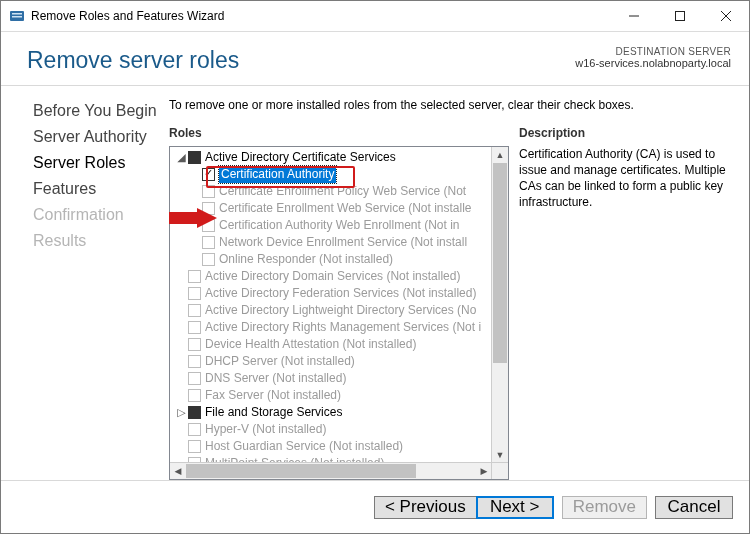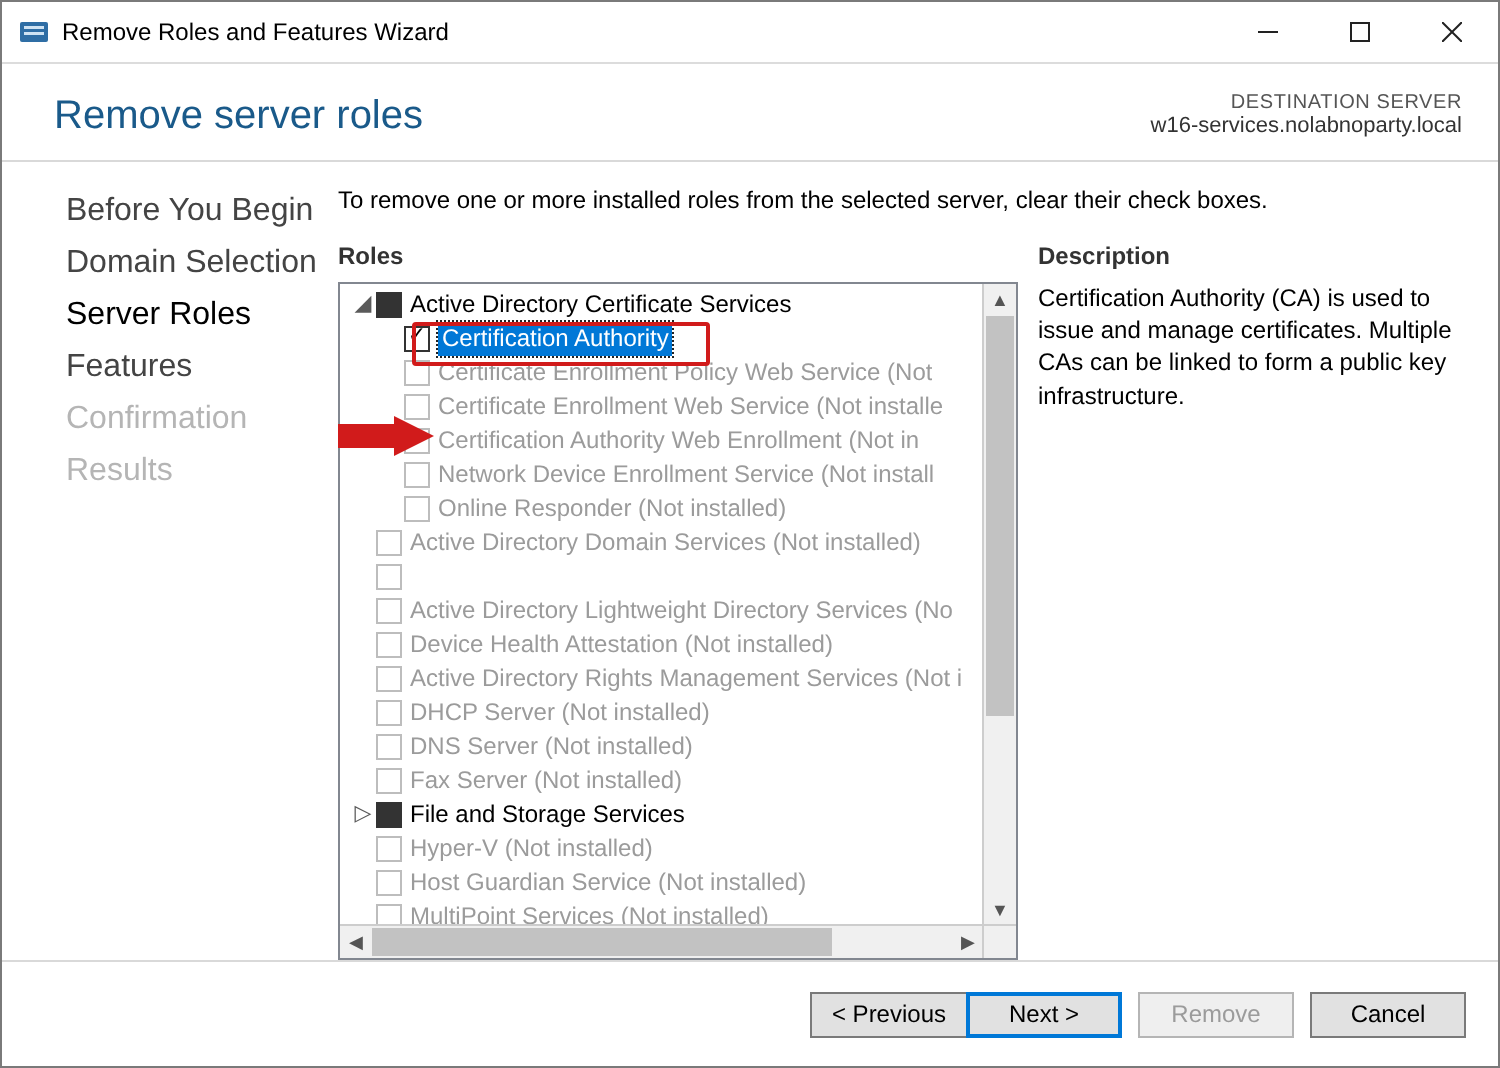--- a/index.html
+++ b/index.html
@@ -3,21 +3,21 @@
 <meta charset="utf-8">
 <style>
   html,body{margin:0;padding:0;font-family:"Segoe UI",Tahoma,sans-serif;font-size:12px;color:#000;background:#fff}
   .window{width:750px;height:534px;box-sizing:border-box;border:1px solid #7a7a7a;display:flex;flex-direction:column;background:#fff;position:relative}
   .titlebar{height:30px;display:flex;align-items:center;border-bottom:1px solid #dcdcdc}
   .titlebar .icon{width:16px;height:16px;margin:0 6px 0 8px;display:flex;align-items:center;justify-content:center}
   .titlebar .title{flex:0 0 auto;font-size:12px;color:#000}
   .titlebar .spacer{flex:1}
   .winbtn{width:46px;height:30px;display:flex;align-items:center;justify-content:center;color:#222}
   .header{padding:10px 18px 6px 26px;display:flex;align-items:flex-start;border-bottom:1px solid #d9d9d9}
-  .header h1{font-size:20px;font-weight:400;color:#1a5a8a;margin:0;line-height:1.6}
+  .header h1{font-size:23px;font-weight:400;color:#1a5a8a;margin:0;line-height:1.6}
   .header .dest{margin-left:auto;text-align:right;padding-top:4px}
   .header .dest .lbl{font-size:10px;color:#555;letter-spacing:0.3px}
   .header .dest .srv{font-size:11px;color:#333}
   .body{flex:1;display:flex;padding:12px 0 0 0;overflow:hidden}
   .nav{width:160px;padding:0 0 0 8px;box-sizing:border-box}
   .nav .item{padding:4px 8px 4px 24px;font-size:16px;color:#444;white-space:nowrap;cursor:pointer}
   .nav .item.selected{background:#fff;color:#000;font-weight:400;position:relative}
   .nav .item.disabled{color:#b5b5b5;cursor:default}
   .main{flex:1;display:flex;flex-direction:column;padding:0 18px 0 8px;min-width:0}
   .instr{font-size:12px;color:#000;margin-bottom:14px}
@@ -44,21 +44,21 @@
   .red-arrow{fill:#d11b1b}
   .hlbox{position:absolute;border:2px solid #d11b1b;border-radius:2px;pointer-events:none}
   .vscroll{position:absolute;top:0;right:0;bottom:16px;width:16px;background:#f0f0f0;border-left:1px solid #cdcdcd;display:flex;flex-direction:column}
   .hscroll{position:absolute;left:0;right:16px;bottom:0;height:16px;background:#f0f0f0;border-top:1px solid #cdcdcd;display:flex}
   .sbtn{width:16px;height:16px;display:flex;align-items:center;justify-content:center;color:#555;font-size:9px;background:#f0f0f0}
   .vthumb{width:14px;margin:0 1px;background:#c2c2c2}
   .hthumb{height:14px;margin:1px 0;background:#c2c2c2}
   .corner{position:absolute;right:0;bottom:0;width:16px;height:16px;background:#f0f0f0;border-left:1px solid #cdcdcd;border-top:1px solid #cdcdcd}
   .desc-text{font-size:12px;color:#000;line-height:1.35}
   .buttons{height:52px;border-top:1px solid #d9d9d9;display:flex;align-items:center;justify-content:flex-end;padding:0 16px;gap:8px}
-  .btn{min-width:78px;height:23px;border:1px solid #7a7a7a;background:#e1e1e1;font-size:12px;font-family:inherit;padding:0 10px;cursor:pointer}
+  .btn{min-width:78px;height:23px;border:1px solid #7a7a7a;background:#e1e1e1;font-size:17px;font-family:inherit;padding:0 10px;cursor:pointer}
   .btn:disabled{border-color:#b5b5b5;color:#9b9b9b;background:#efefef;cursor:default}
   .btn.default{border-color:#0078d7;box-shadow:0 0 0 1px #0078d7 inset}
   .btn-group{display:flex;gap:0}
   .btn-group .btn:first-child{border-right:none}
 </style>
 </head>
 <body>
 
 <div class="window">
 
@@ -95,21 +95,21 @@
     <div class="dest">
       <div class="lbl">DESTINATION SERVER</div>
       <div class="srv">w16-services.nolabnoparty.local</div>
     </div>
   </div>
 
   <div class="body">
 
     <div class="nav" id="nav">
         <div class="item">Before You Begin</div>
-        <div class="item">Domain Selection</div>
+        <div class="item">Server Authority</div>
         <div class="item selected">Server Roles</div>
         <div class="item">Features</div>
         <div class="item disabled">Confirmation</div>
         <div class="item disabled">Results</div>
       </div>
 
     <div class="main">
       <div class="instr">To remove one or more installed roles from the selected server, clear their check boxes.</div>
 
       <div class="cols">
@@ -154,35 +154,36 @@
                     <span class="nlabel disabled">Online Responder (Not installed)</span>
                   </div>
                   <div class="node indent0">
                     <span class="exp none"></span>
                     <span class="cb disabled"></span>
                     <span class="nlabel disabled">Active Directory Domain Services (Not installed)</span>
                   </div>
                   <div class="node indent0">
                     <span class="exp none"></span>
                     <span class="cb disabled"></span>
+                    <span class="nlabel disabled">Active Directory Federation Services (Not installed)</span>
                   </div>
                   <div class="node indent0">
                     <span class="exp none"></span>
                     <span class="cb disabled"></span>
                     <span class="nlabel disabled">Active Directory Lightweight Directory Services (No</span>
                   </div>
                   <div class="node indent0">
                     <span class="exp none"></span>
                     <span class="cb disabled"></span>
+                    <span class="nlabel disabled">Active Directory Rights Management Services (Not i</span>
+                  </div>
+                  <div class="node indent0">
+                    <span class="exp none"></span>
+                    <span class="cb disabled"></span>
                     <span class="nlabel disabled">Device Health Attestation (Not installed)</span>
-                  </div>
-                  <div class="node indent0">
-                    <span class="exp none"></span>
-                    <span class="cb disabled"></span>
-                    <span class="nlabel disabled">Active Directory Rights Management Services (Not i</span>
                   </div>
                   <div class="node indent0">
                     <span class="exp none"></span>
                     <span class="cb disabled"></span>
                     <span class="nlabel disabled">DHCP Server (Not installed)</span>
                   </div>
                   <div class="node indent0">
                     <span class="exp none"></span>
                     <span class="cb disabled"></span>
                     <span class="nlabel disabled">DNS Server (Not installed)</span>

